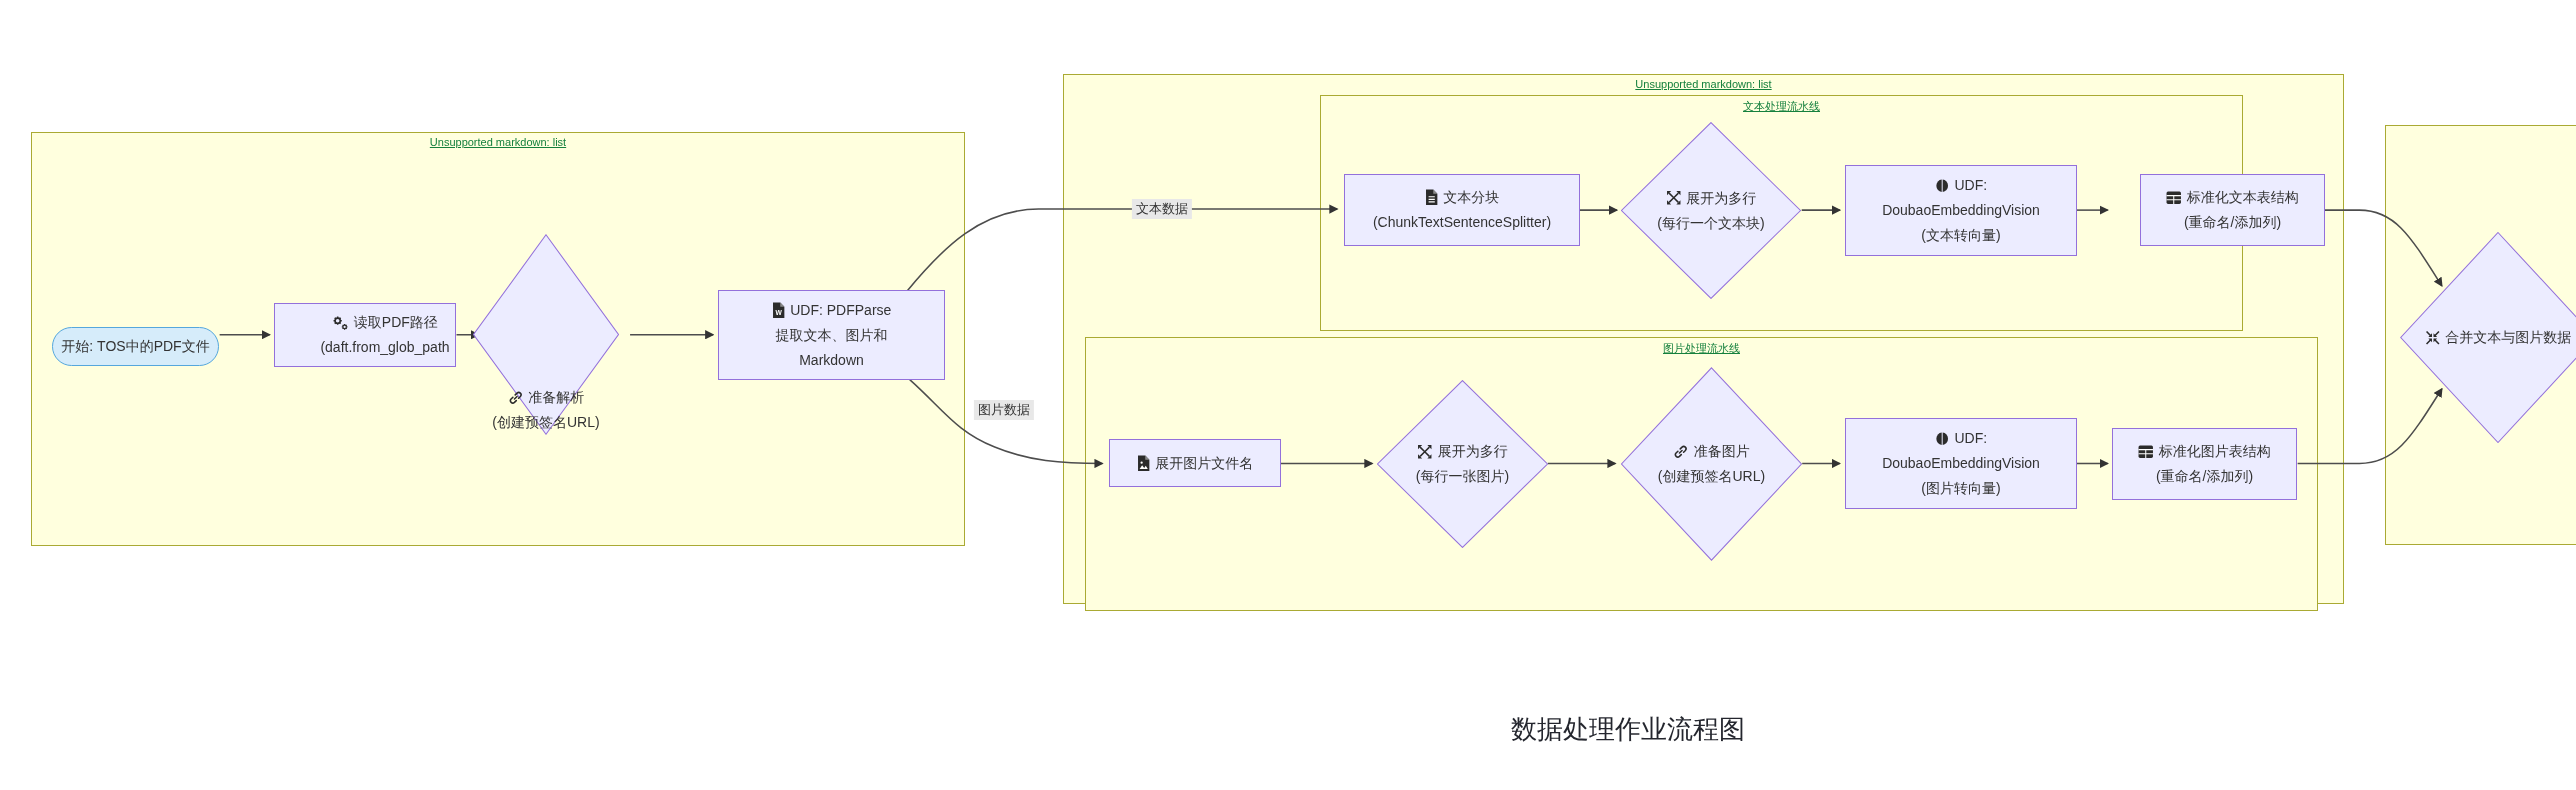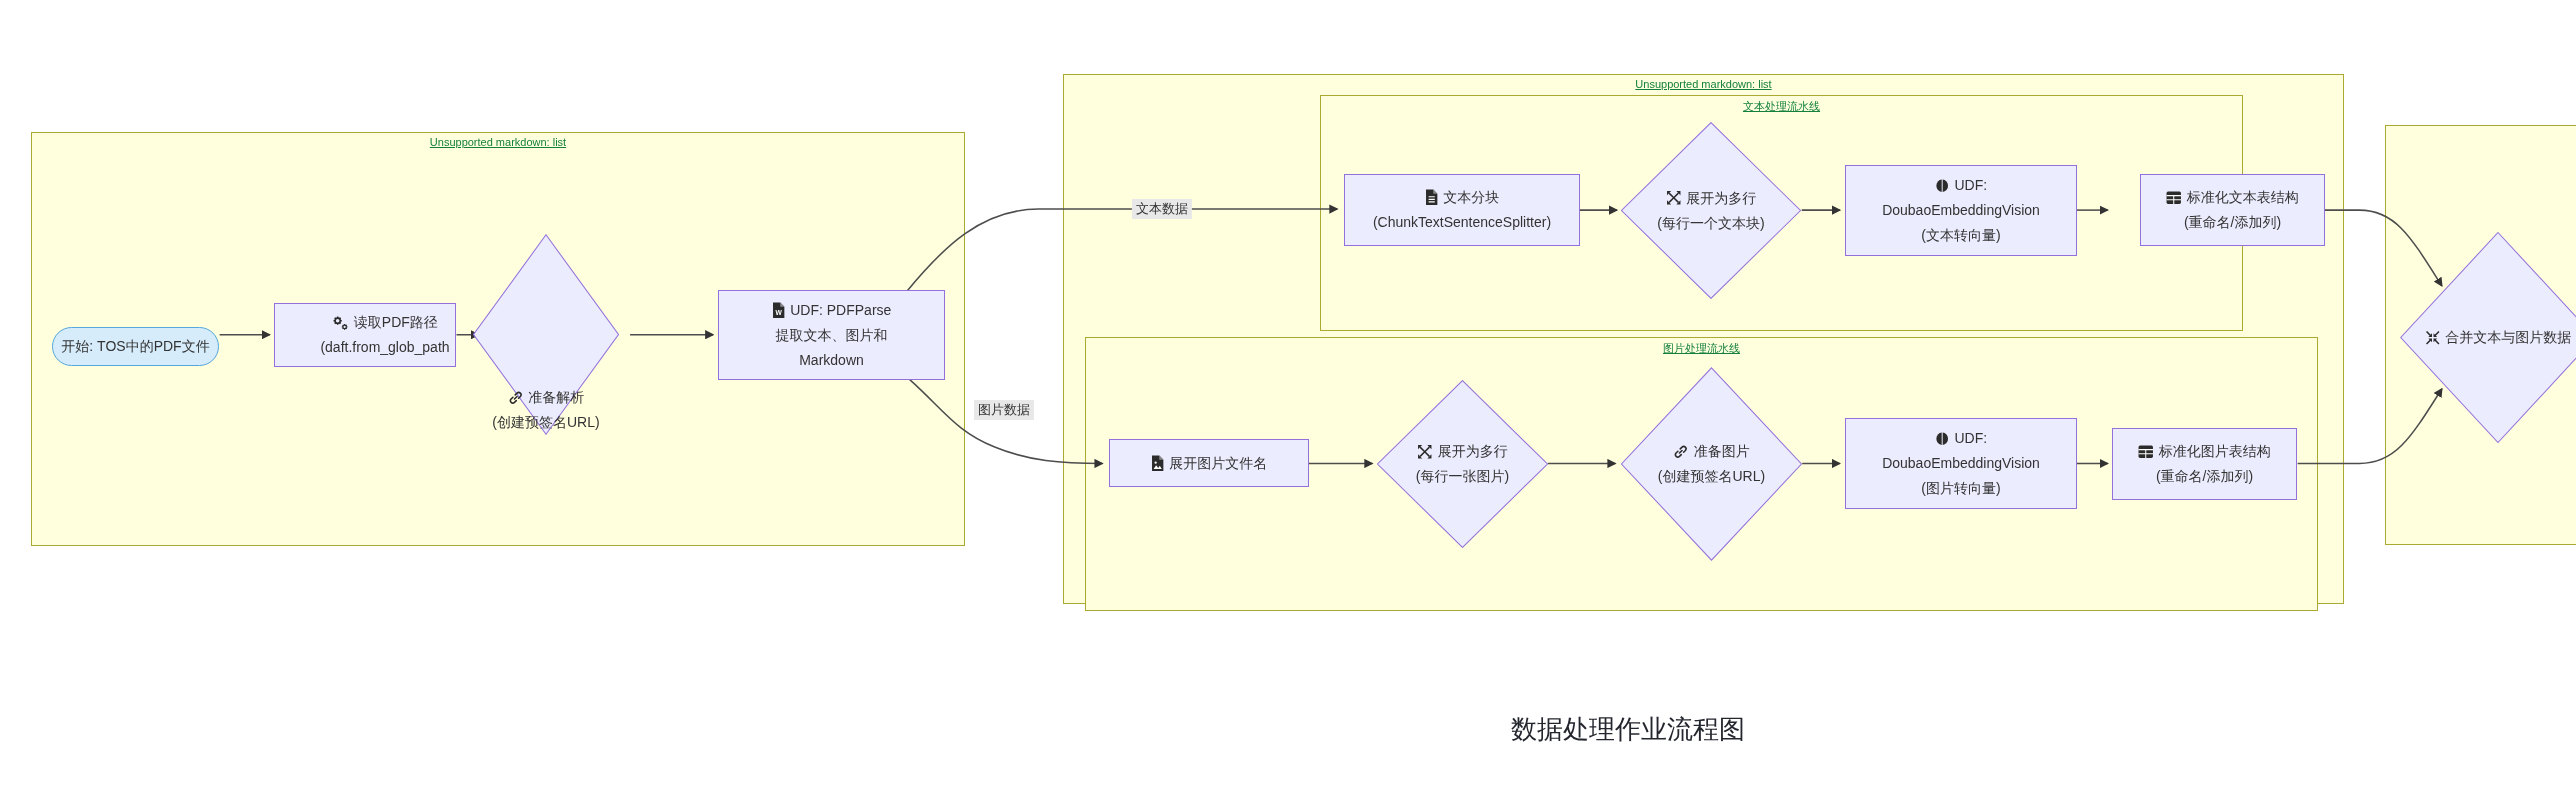--- a/index.html
+++ b/index.html
@@ -211,21 +211,21 @@
         <svg width="15.5" height="13.4" viewBox="0 0 30 26">
             <rect x="1" y="1" width="28" height="24" rx="3" fill="#2b2b2b"></rect>
             <path stroke="#ffffff" stroke-width="2" d="M1 9 h28 M15 9 v16 M1 17 h28"></path>
           </svg>
       </span>
       <span>标准化文本表结构</span>
     </div>
     <div class="nsub">(重命名/添加列)</div>
   </div>
 
-  <div class="node rectnode" style="left:1109px;top:439px;width:200px;height:48px;">
+  <div class="node rectnode" style="left:1109px;top:439px;width:172px;height:48px;">
     <div class="nline">
       <span class="icn">
         <svg width="13.4" height="16.5" viewBox="0 0 26 32">
             <path d="M2 1 h14 l8 8 v22 h-22 z" fill="#2b2b2b"></path>
             <path d="M16 1 l8 8 h-8 z" fill="#8a8a8a"></path>
             <circle cx="9" cy="15" r="2.2" fill="#ffffff"></circle>
             <path d="M5 27 l5 -7 4 5 3 -4 4 6 z" fill="#ffffff"></path>
           </svg>
       </span>
       <span>展开图片文件名</span>

